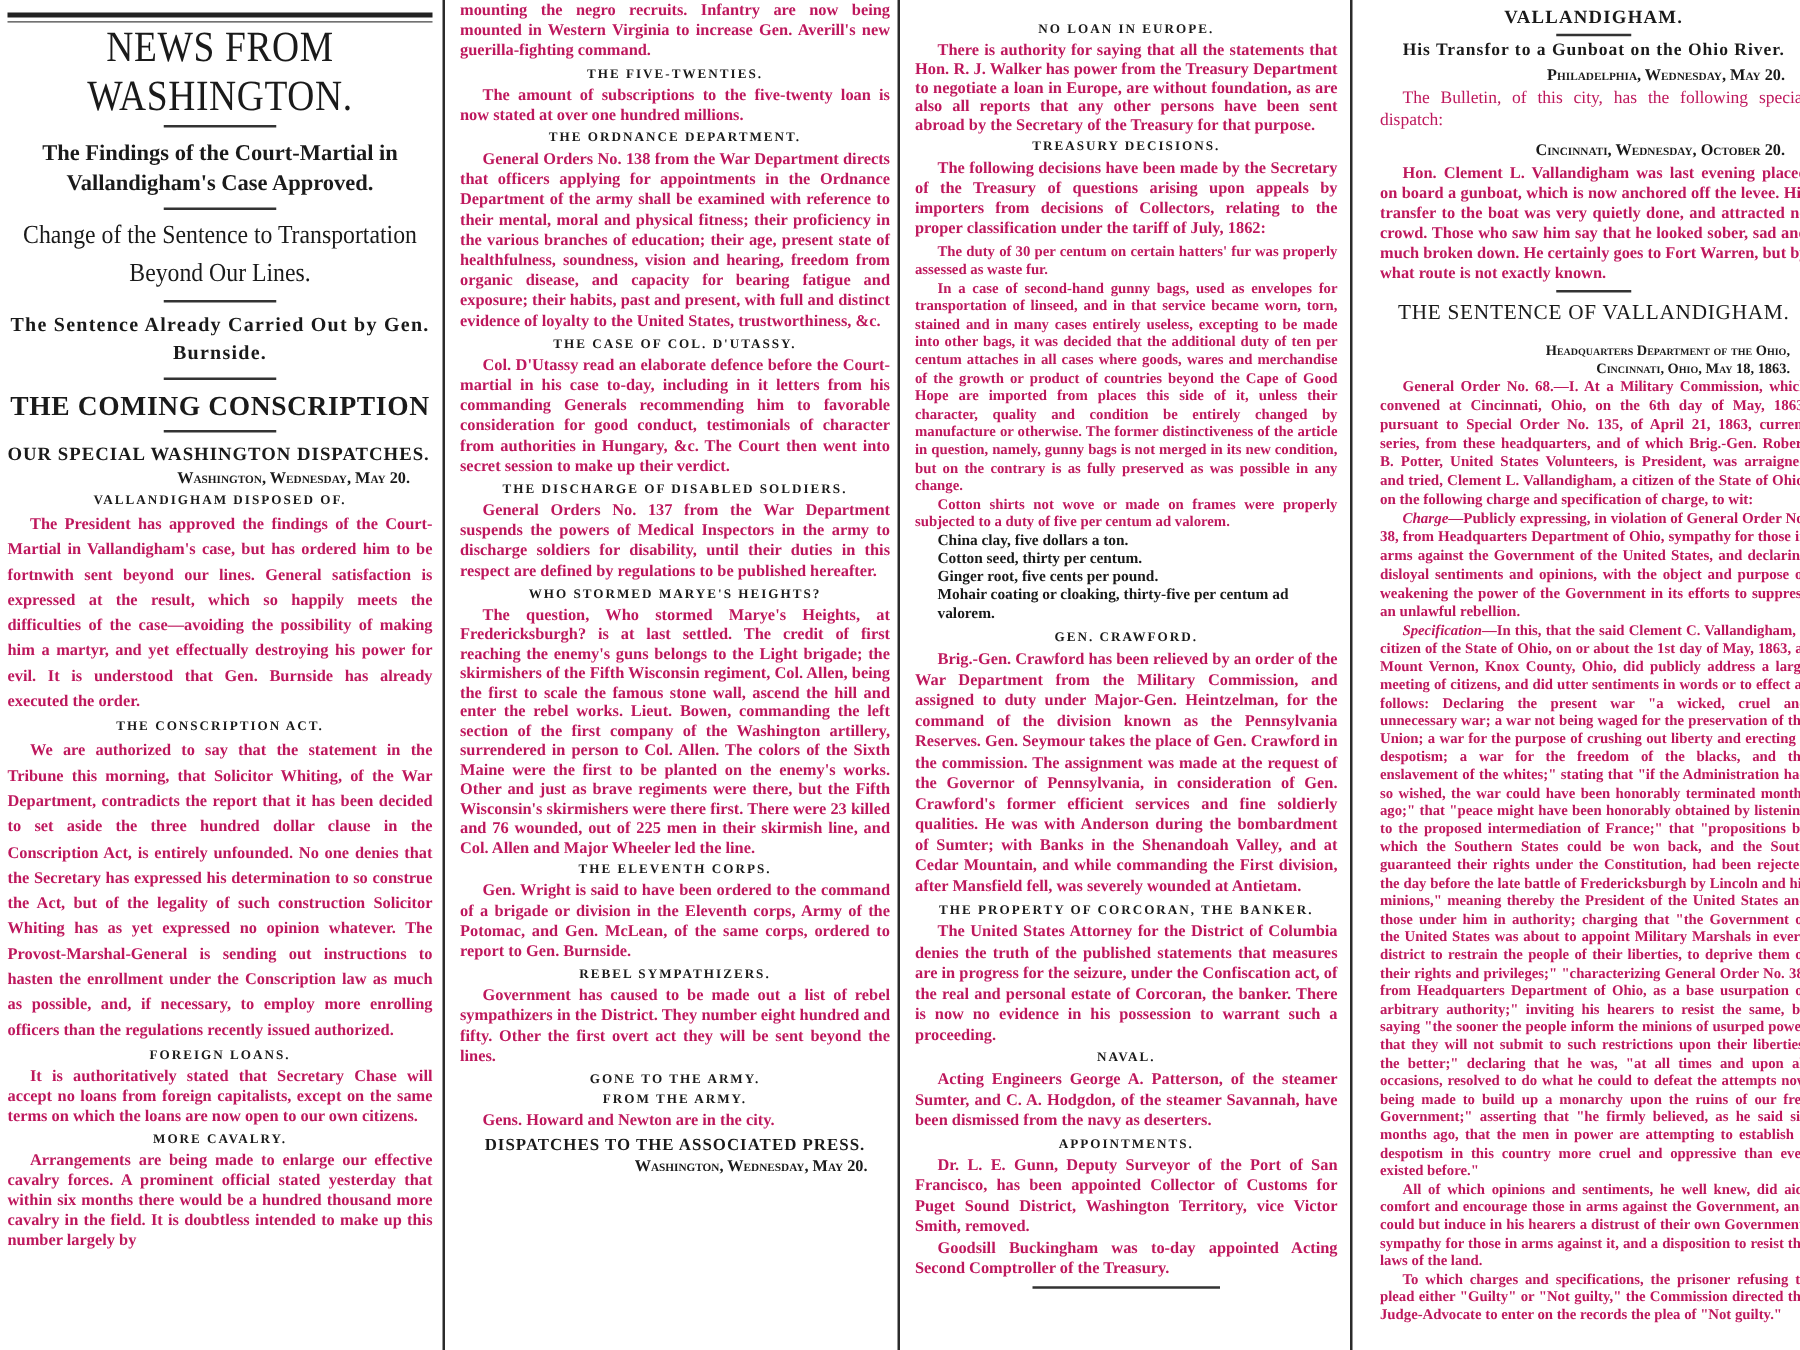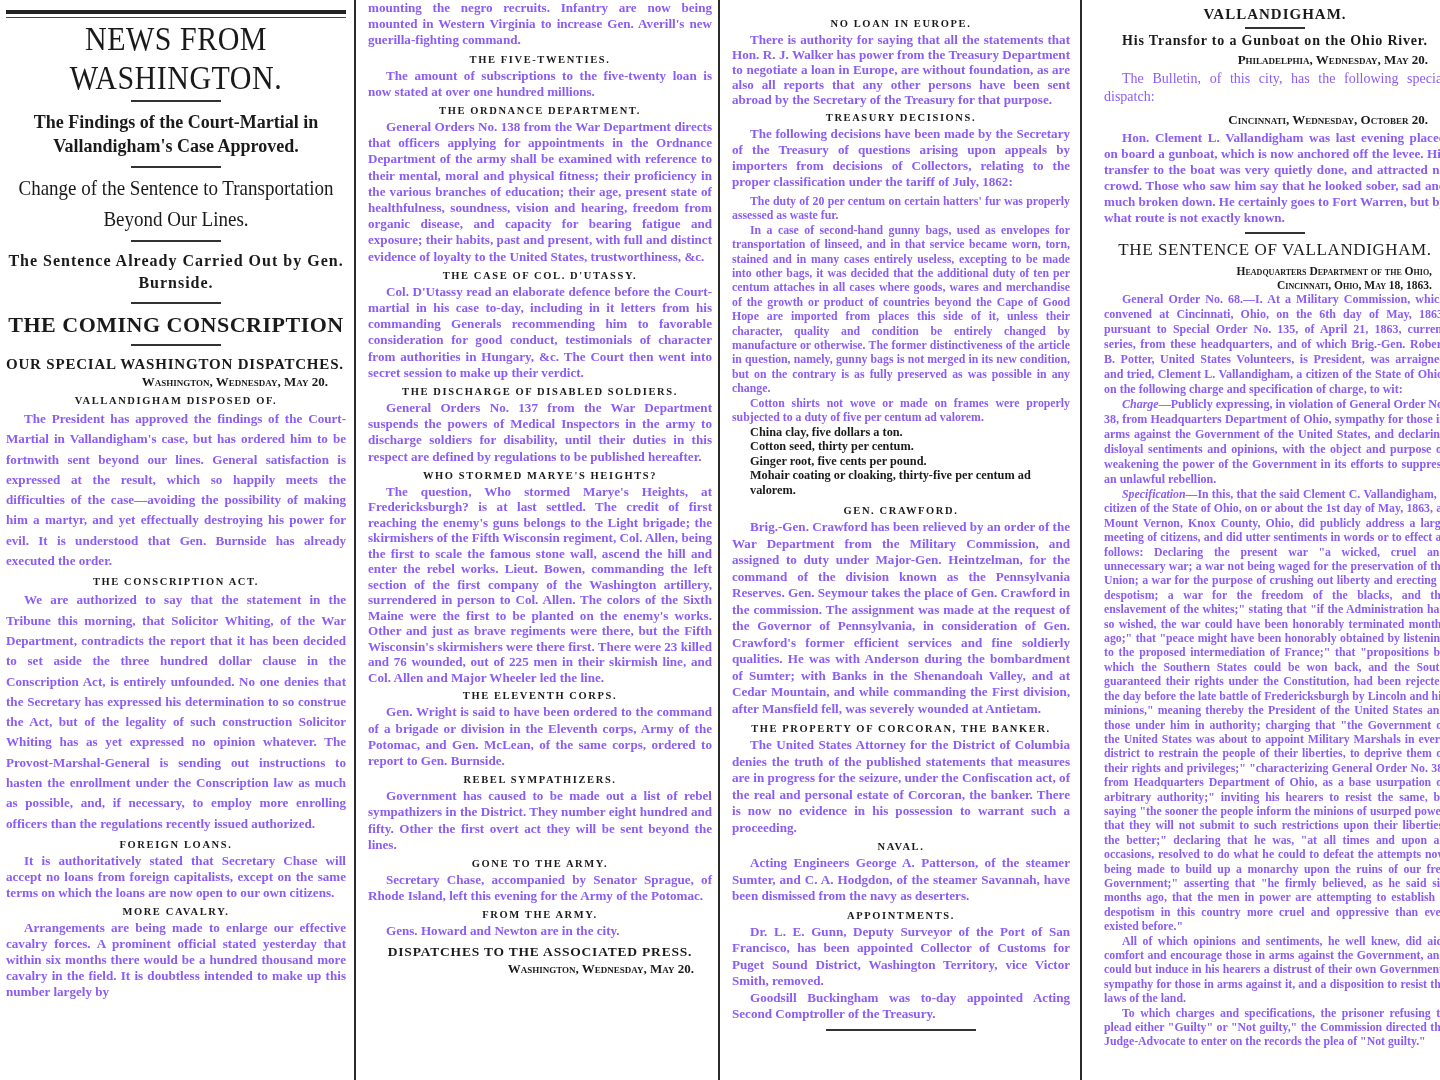--- a/index.html
+++ b/index.html
@@ -24,29 +24,29 @@
     .h-bold { font-weight: bold; font-size: 18px; text-align: center; line-height: 24px; margin: 0; }
     .h-cond { font-size: 19px; text-align: center; line-height: 28px; transform: scaleY(1.1); margin: 4px 0; }
     .h-black { font-weight: bold; font-size: 16px; text-align: center; line-height: 22px; letter-spacing: 1px; margin: 6px 0; }
     .h-caps-big { font-weight: bold; font-size: 22px; text-align: center; letter-spacing: 0.5px; margin: 4px 0; }
     .h-dispatch { font-weight: bold; font-size: 15px; text-align: left; letter-spacing: 0.8px; margin: 4px 0 0 0; }
     .short-rule { width: 90px; height: 2px; background: #333; margin: 8px auto; }
     .dateline { text-align: right; font-size: 13px; font-weight: bold; margin: 1px 18px 2px 0; }
     .sub { text-align: center; font-size: 10.5px; letter-spacing: 1.6px; font-weight: bold; margin: 5px 0 3px 0; text-transform: uppercase; }
     .para {
       font-size: 13.1px; line-height: 20.3px; text-align: justify; margin: 0;
-      text-indent: 18px; font-weight: bold; color: #8b5cf6;
+      text-indent: 18px; font-weight: bold; color: #be185d;
     }
     .para.tight { font-size: 12px; line-height: 15px; }
     .para.xtight { font-size: 11.8px; line-height: 14.4px; }
     .list-line { font-size: 12.3px; line-height: 14.5px; font-weight: bold; padding-left: 18px; }
     .it { font-style: italic; }
     .small-caps { font-variant: small-caps; }
     .sig {
-      font-size: 11.5px; font-weight: bold; text-align: right; margin: 4px 14px 0 0; line-height: 14px;
+      font-size: 11.5px; font-weight: bold; text-align: right; margin: 14px 14px 0 0; line-height: 14px;
       font-variant: small-caps;
     }
     .c4-title { text-align: center; font-weight: bold; font-size: 15px; letter-spacing: 1px; margin: 4px 0; }
     .c4-sub { text-align: center; font-weight: bold; font-size: 14px; letter-spacing: 0.8px; line-height: 18px; margin: 2px 0; }
     .c4-h2 { text-align: center; font-size: 17px; letter-spacing: 0.6px; margin: 6px 0 4px 0; }
     .tiny-rule { width: 60px; height: 2px; background: #333; margin: 3px auto; }
   </style>
 </head>
 <body>
 
@@ -92,33 +92,32 @@
     <p class="para" style="line-height:16.2px">Col. D'Utassy read an elaborate defence before the Court-martial in his case to-day, including in it letters from his commanding Generals recommending him to favorable consideration for good conduct, testimonials of character from authorities in Hungary, &amp;c. The Court then went into secret session to make up their verdict.</p>
     <div class="sub">THE DISCHARGE OF DISABLED SOLDIERS.</div>
     <p class="para" style="line-height:16.2px">General Orders No. 137 from the War Department suspends the powers of Medical Inspectors in the army to discharge soldiers for disability, until their duties in this respect are defined by regulations to be published hereafter.</p>
     <div class="sub">WHO STORMED MARYE'S HEIGHTS?</div>
     <p class="para" style="line-height:15.5px">The question, Who stormed Marye's Heights, at Fredericksburgh? is at last settled. The credit of first reaching the enemy's guns belongs to the Light brigade; the skirmishers of the Fifth Wisconsin regiment, Col. Allen, being the first to scale the famous stone wall, ascend the hill and enter the rebel works. Lieut. Bowen, commanding the left section of the first company of the Washington artillery, surrendered in person to Col. Allen. The colors of the Sixth Maine were the first to be planted on the enemy's works. Other and just as brave regiments were there, but the Fifth Wisconsin's skirmishers were there first. There were 23 killed and 76 wounded, out of 225 men in their skirmish line, and Col. Allen and Major Wheeler led the line.</p>
     <div class="sub">THE ELEVENTH CORPS.</div>
     <p class="para" style="line-height:16.2px">Gen. Wright is said to have been ordered to the command of a brigade or division in the Eleventh corps, Army of the Potomac, and Gen. McLean, of the same corps, ordered to report to Gen. Burnside.</p>
     <div class="sub">REBEL SYMPATHIZERS.</div>
     <p class="para" style="line-height:16.2px">Government has caused to be made out a list of rebel sympathizers in the District. They number eight hundred and fifty. Other the first overt act they will be sent beyond the lines.</p>
     <div class="sub">GONE TO THE ARMY.</div>
-    <p class="para" style="line-height:16.2px">Secretary Chase, accompanied by Senator Sprague, of Rhode Island, left this evening for the Army of the Potomac.</p>
     <div class="sub">FROM THE ARMY.</div>
     <p class="para" style="line-height:16.2px">Gens. Howard and Newton are in the city.</p>
     <div class="h-dispatch" style="font-size:13.5px;text-align:center">DISPATCHES TO THE ASSOCIATED PRESS.</div>
     <div class="dateline small-caps">Washington, Wednesday, May 20.</div>
   </div>
 
   <div class="col" id="col3">
     <div class="sub" style="margin-top:14px">NO LOAN IN EUROPE.</div>
     <p class="para" style="line-height:15px">There is authority for saying that all the statements that Hon. R. J. Walker has power from the Treasury Department to negotiate a loan in Europe, are without foundation, as are also all reports that any other persons have been sent abroad by the Secretary of the Treasury for that purpose.</p>
     <div class="sub">TREASURY DECISIONS.</div>
     <p class="para" style="line-height:16px">The following decisions have been made by the Secretary of the Treasury of questions arising upon appeals by importers from decisions of Collectors, relating to the proper classification under the tariff of July, 1862:</p>
-    <p class="para xtight" style="margin-top:4px">The duty of 20 per centum on certain hatters' fur was properly assessed as waste fur.</p>
+    <p class="para xtight" style="margin-top:4px">The duty of 30 per centum on certain hatters' fur was properly assessed as waste fur.</p>
     <p class="para xtight">In a case of second-hand gunny bags, used as envelopes for transportation of linseed, and in that service became worn, torn, stained and in many cases entirely useless, excepting to be made into other bags, it was decided that the additional duty of ten per centum attaches in all cases where goods, wares and merchandise of the growth or product of countries beyond the Cape of Good Hope are imported from places this side of it, unless their character, quality and condition be entirely changed by manufacture or otherwise. The former distinctiveness of the article in question, namely, gunny bags is not merged in its new condition, but on the contrary is as fully preserved as was possible in any change.</p>
     <p class="para xtight">Cotton shirts not wove or made on frames were properly subjected to a duty of five per centum ad valorem.</p>
     <div class="list-line">China clay, five dollars a ton.</div>
     <div class="list-line">Cotton seed, thirty per centum.</div>
     <div class="list-line">Ginger root, five cents per pound.</div>
     <div class="list-line">Mohair coating or cloaking, thirty-five per centum ad valorem.</div>
     <div class="sub" style="margin-top:8px">GEN. CRAWFORD.</div>
     <p class="para" style="line-height:16.5px">Brig.-Gen. Crawford has been relieved by an order of the War Department from the Military Commission, and assigned to duty under Major-Gen. Heintzelman, for the command of the division known as the Pennsylvania Reserves. Gen. Seymour takes the place of Gen. Crawford in the commission. The assignment was made at the request of the Governor of Pennsylvania, in consideration of Gen. Crawford's former efficient services and fine soldierly qualities. He was with Anderson during the bombardment of Sumter; with Banks in the Shenandoah Valley, and at Cedar Mountain, and while commanding the First division, after Mansfield fell, was severely wounded at Antietam.</p>
     <div class="sub" style="margin-top:6px">THE PROPERTY OF CORCORAN, THE BANKER.</div>
     <p class="para" style="line-height:16.5px">The United States Attorney for the District of Columbia denies the truth of the published statements that measures are in progress for the seizure, under the Confiscation act, of the real and personal estate of Corcoran, the banker. There is now no evidence in his possession to warrant such a proceeding.</p>

